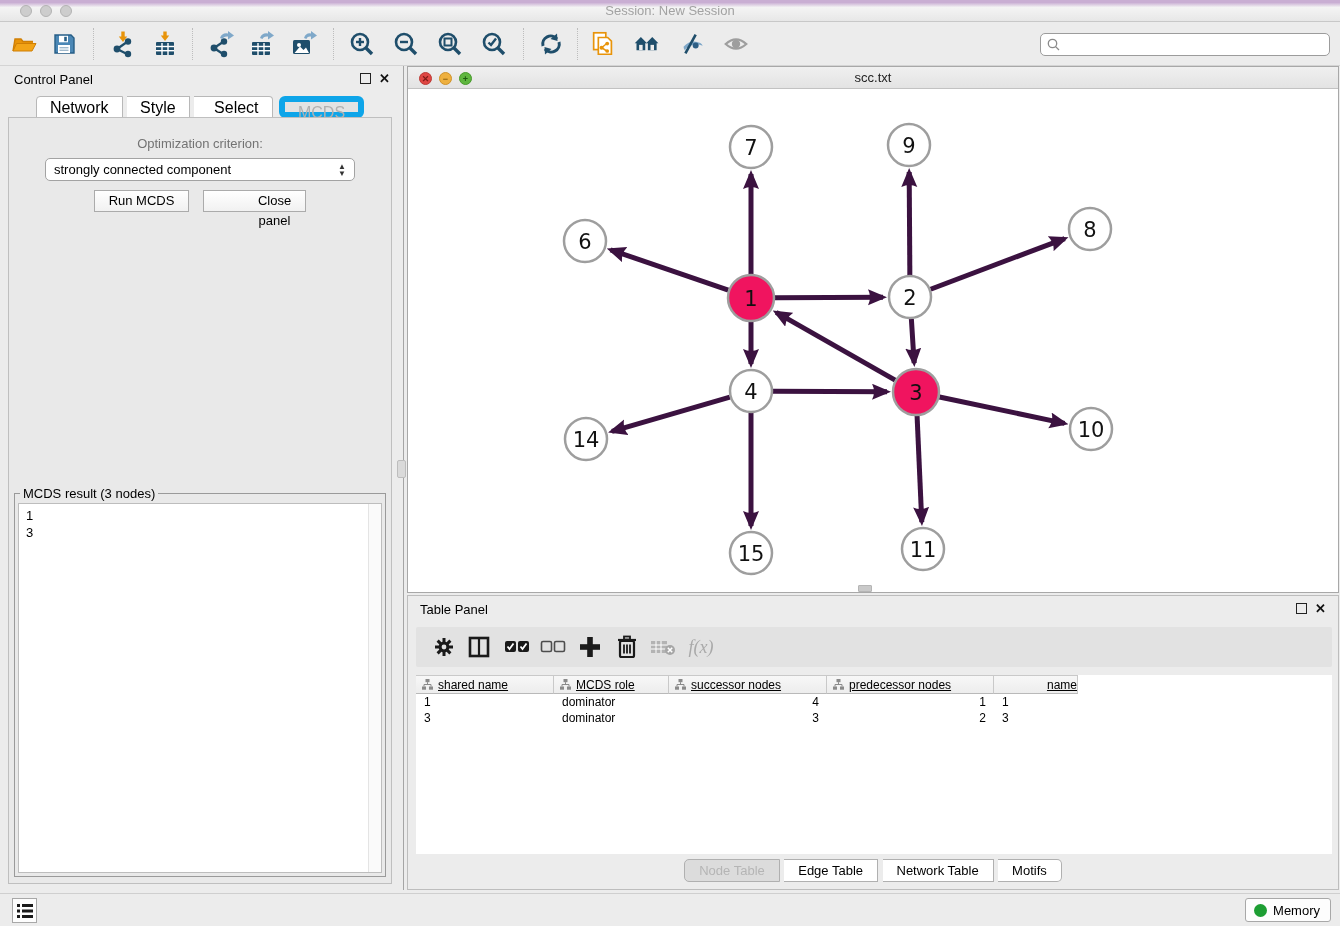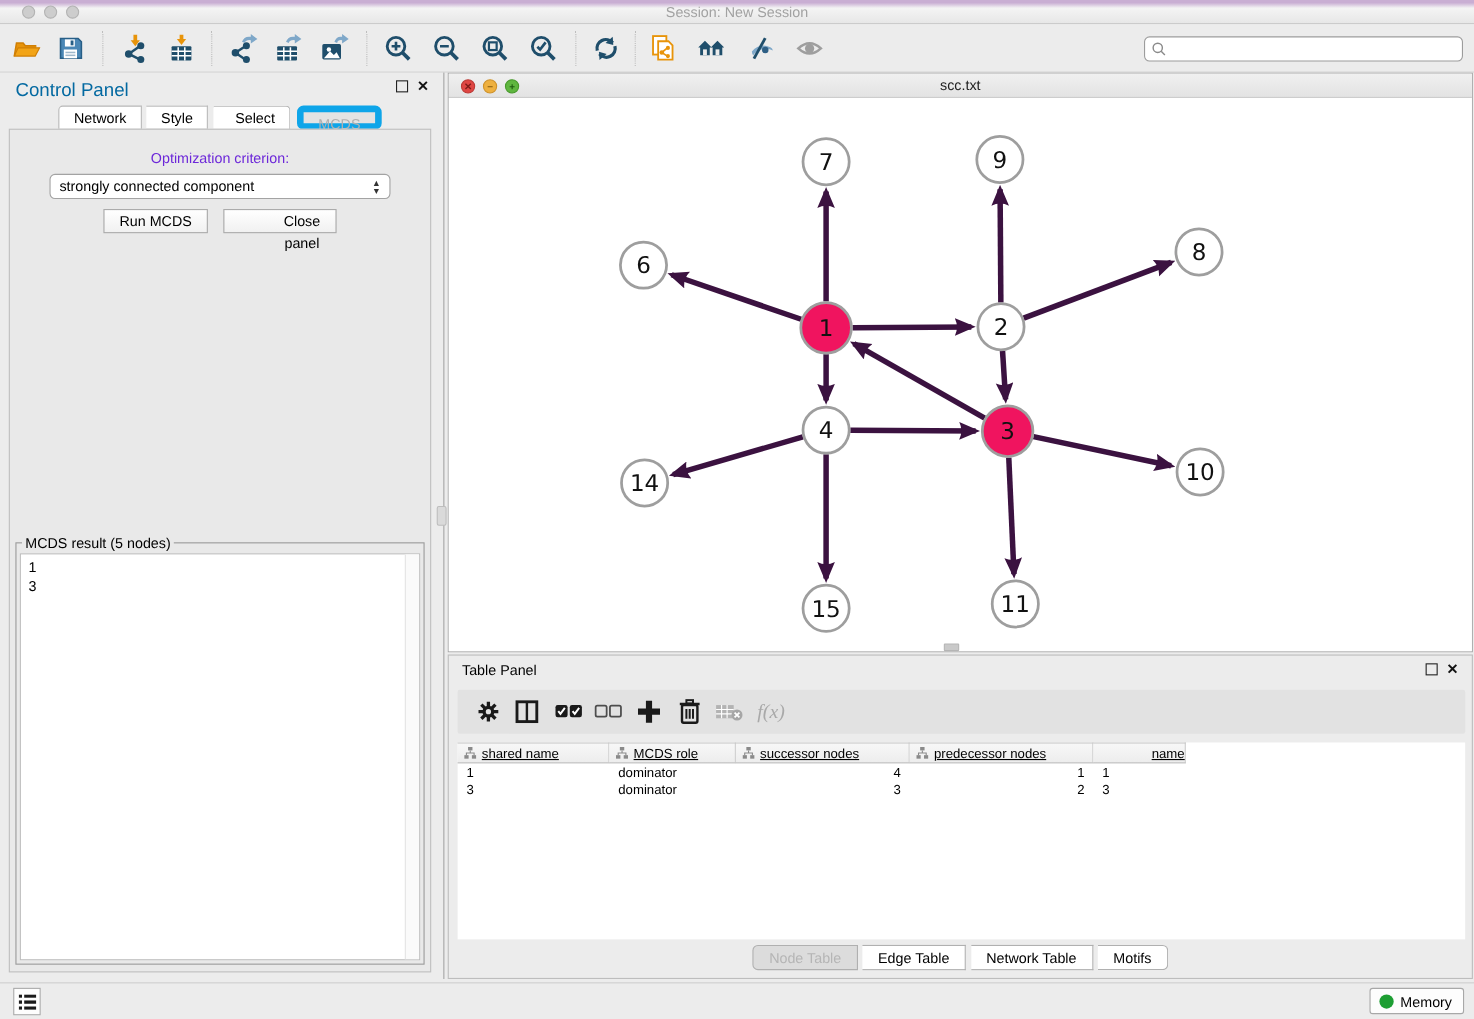--- a/index.html
+++ b/index.html
@@ -18,34 +18,34 @@
   
   #toolbar { left:0; top:22px; width:1340px; height:44px; background:#ececec; border-bottom:1px solid #d4d4d4; }
   .tb-icon { position:absolute; top:8px; width:28px; height:28px; display:flex; align-items:center; justify-content:center; cursor:default; }
   .tb-sep { position:absolute; top:6px; width:0px; height:32px; border-left:1px dotted #bdbdbd; }
   #search-box { position:absolute; left:1040px; top:11px; width:290px; height:23px; background:#fff;
     border:1px solid #9c9c9c; border-radius:5px; display:flex; align-items:center; padding-left:5px; }
   #search-box input { border:none; outline:none; flex:1; font-size:12px; height:18px; background:transparent; }
 
   
   #cp-header { left:0; top:66px; width:400px; height:26px; }
-  #cp-header .title { position:absolute; left:14px; top:6px; font-size:17px; color:#0369a1; }
+  #cp-header .title { position:absolute; left:14px; top:6px; font-size:13px; color:#000000; }
   .panel-btns { position:absolute; top:7px; display:flex; gap:8px; }
   .float-glyph { width:11px; height:11px; border:1.5px solid #222; display:inline-block; }
   .close-glyph { font-size:13px; font-weight:bold; color:#111; line-height:11px; }
 
   #cp-tabs { left:0; top:96px; width:400px; height:22px; text-align:center; }
-  .cp-tab { display:inline-block; height:22px; line-height:21px; padding:0 13px; font-size:13px;
+  .cp-tab { display:inline-block; height:22px; line-height:21px; padding:0 13px; font-size:16px;
     background:#fff; border:1px solid #b8b8b8; border-left:none; vertical-align:top; }
   .cp-tab:first-child { border-left:1px solid #b8b8b8; border-radius:4px 0 0 0; }
   .cp-tab.pre-disabled { border-radius:0 4px 0 0;padding-left:20px; }
   .cp-tab.disabled { background:#e3e3e3; color:#b0b0b0; border:6px solid #0ea5e9; border-radius:6px; margin-left:2px; }
 
   #cp-body { left:8px; top:117px; width:384px; height:767px; background:#e9e9e9; border:1px solid #bfbfbf; }
-  #opt-label { left:0; top:136px; width:400px; text-align:center; font-size:13px; color:#6d28d9; }
+  #opt-label { left:0; top:136px; width:400px; text-align:center; font-size:13px; color:#737373; }
   #criterion { left:45px; top:158px; width:310px; height:23px; background:#fff; border:1px solid #a3a3a3;
     border-radius:5px; font-size:13px; display:flex; align-items:center; padding:0 8px; }
   #criterion .val { flex:1; }
   .stepper { font-size:8px; color:#333; line-height:7px; text-align:center; }
   .btn { position:absolute; height:22px; background:linear-gradient(#ffffff,#f1f1f1); border:1px solid #ababab;
     border-radius:0; font-size:13px; text-align:center; line-height:20px; cursor:default; }
   #run-btn { left:94px; top:190px; width:95px; }
   #closepanel-btn { left:203px; top:190px; width:103px;padding-left:40px; }
 
   #mcds-box { left:14px; top:493px; width:372px; height:384px; border:1px solid #9a9a9a; }
@@ -299,21 +299,21 @@
 <div id="cp-body" class="abs"></div>
 <div id="opt-label" class="abs">Optimization criterion:</div>
 <div id="criterion" class="abs">
   <span class="val">strongly connected component</span>
   <span class="stepper">▲<br>▼</span>
 </div>
 <button id="run-btn" class="btn">Run MCDS</button>
 <button id="closepanel-btn" class="btn">Close panel</button>
 
 <div id="mcds-box" class="abs">
-  <span id="mcds-legend">MCDS result (5 nodes)</span>
+  <span id="mcds-legend">MCDS result (3 nodes)</span>
   <div id="mcds-inner">
     <div id="mcds-lines">1
 3</div>
     <div id="mcds-scroll"></div>
   </div>
 </div>
 
 <div id="net-win" class="abs">
   <div id="net-titlebar">
     <span class="tl-sym" style="left:11px; background:#df4643; border:1px solid #bc3a36; color:#7c1a17;">✕</span>

